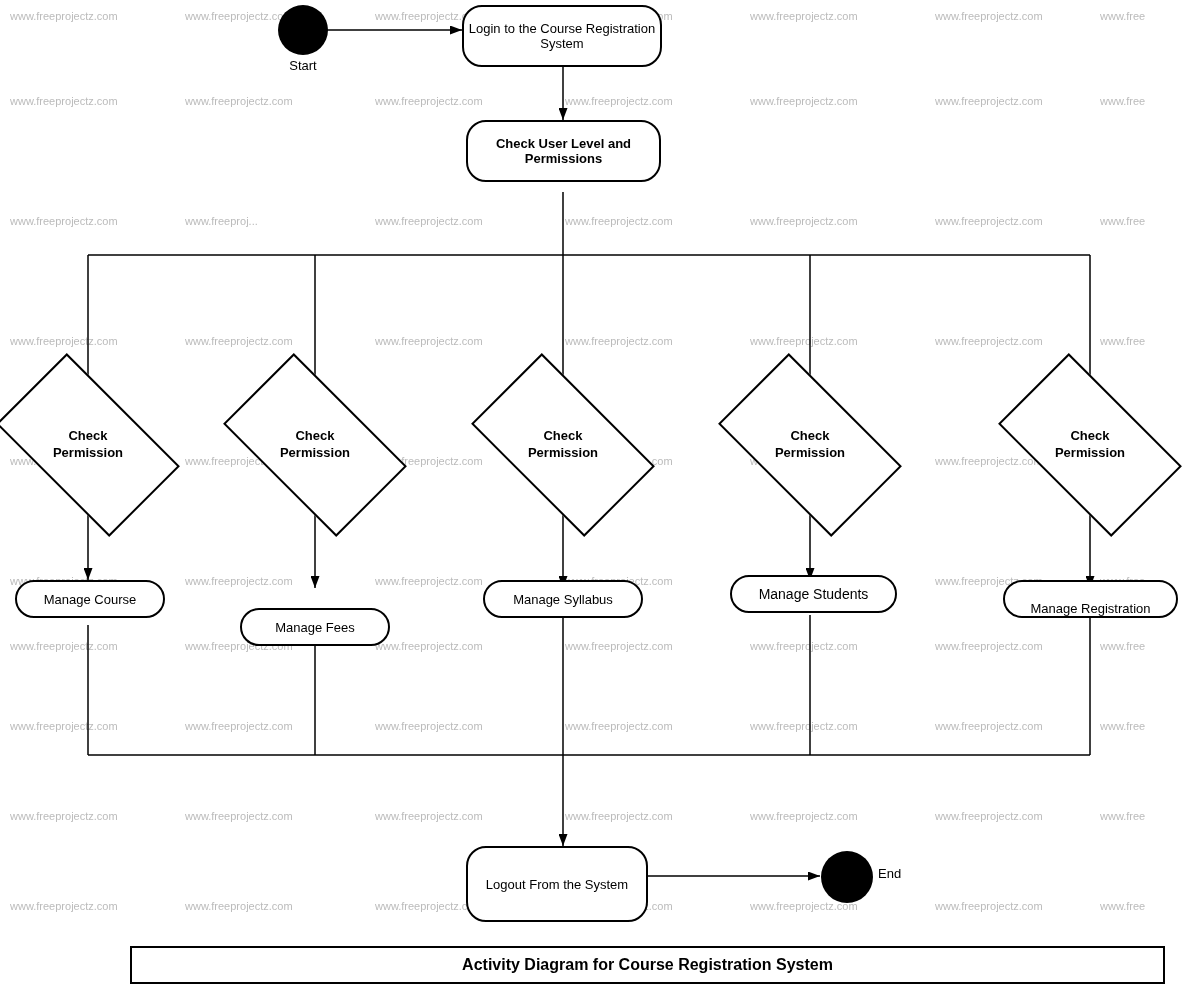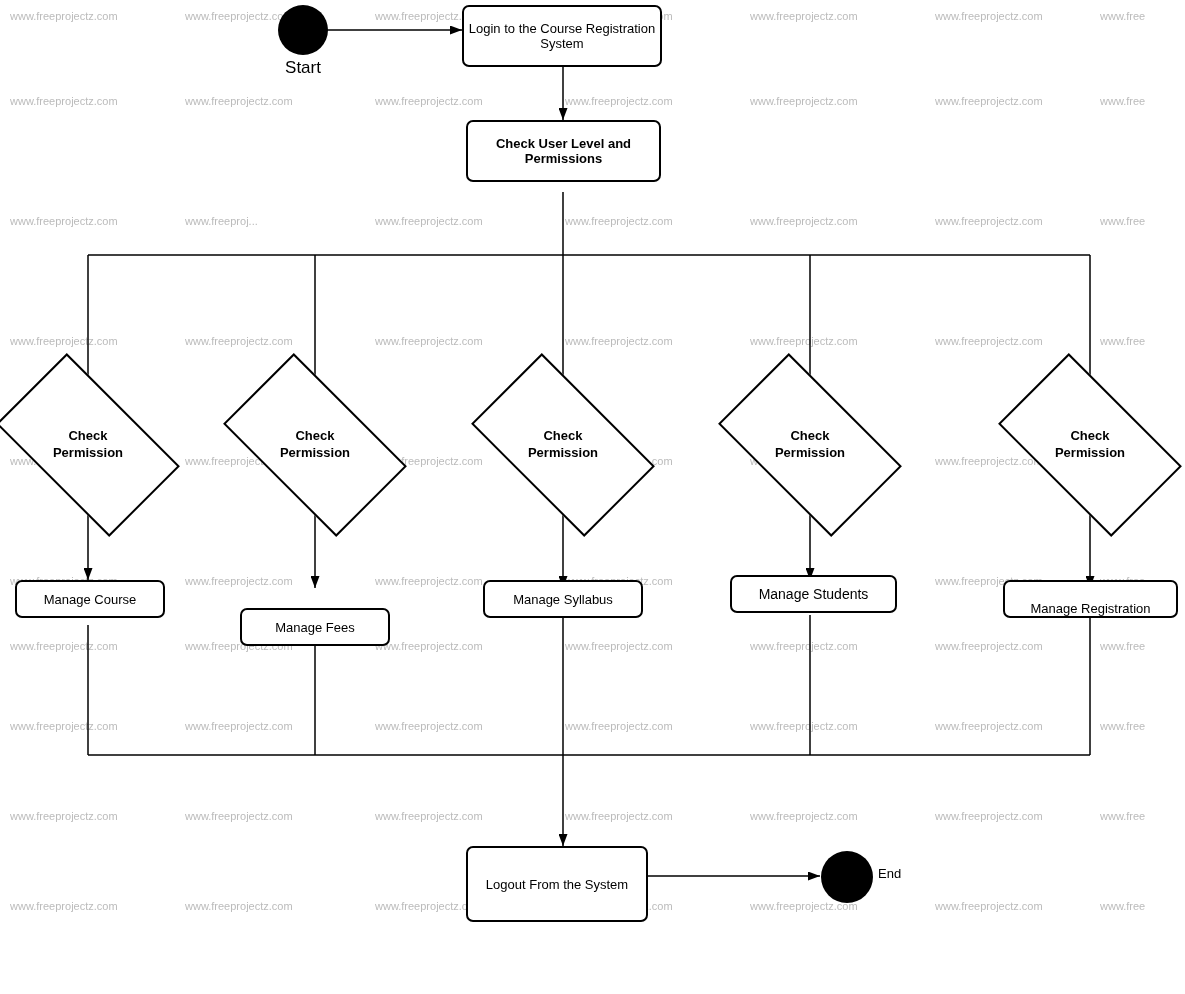--- a/index.html
+++ b/index.html
@@ -17,21 +17,21 @@
       position: absolute;
       top: 0; left: 0;
       width: 1185px;
       height: 994px;
     }
 
     
     .box-rounded {
       position: absolute;
       border: 2px solid #000;
-      border-radius: 7px;
+      border-radius: 20px;
       background: #fff;
       display: flex;
       align-items: center;
       justify-content: center;
       text-align: center;
       font-size: 13px;
       font-weight: normal;
       z-index: 10;
     }
 
@@ -246,21 +246,21 @@
 
     <line x1="88" y1="755" x2="1090" y2="755" stroke="#000" stroke-width="1.5"></line>
 
     <line x1="563" y1="755" x2="563" y2="846" stroke="#000" stroke-width="1.5" marker-end="url(#arrowhead)"></line>
 
     <line x1="648" y1="876" x2="820" y2="876" stroke="#000" stroke-width="1.5" marker-end="url(#arrowhead)"></line>
   </svg>
 
   <div class="circle-node" style="width:50px;height:50px;left:278px;top:5px;">
   </div>
-  <div class="node-label" style="left:278px;top:58px;width:50px;font-size:17px;">Start</div>
+  <div class="node-label" style="left:278px;top:58px;width:50px;font-size:13px;">Start</div>
 
   <div class="box-rounded" style="left:462px;top:5px;width:200px;height:62px;font-size:13px;">
     <span>Login to the Course Registration System</span>
   </div>
 
   <div class="box-rounded" style="left:466px;top:120px;width:195px;height:62px;font-size:13px;font-weight:bold;">
     <span>Check User Level and Permissions</span>
   </div>
 
   <div class="diamond" style="left:8px;top:395px;">
@@ -309,14 +309,17 @@
   </div>
 
   <div class="box-rounded" style="left:466px;top:846px;width:182px;height:76px;font-size:13px;">
     <span>Logout From the System</span>
   </div>
 
   <div class="circle-node" style="width:52px;height:52px;left:821px;top:851px;">
   </div>
   <div class="node-label" style="left:878px;top:866px;font-size:13px;">End</div>
 
+  <div class="caption">
+    <span>Activity Diagram for Course Registration System</span>
+  </div>
 
 </div>
 
 </body></html>

